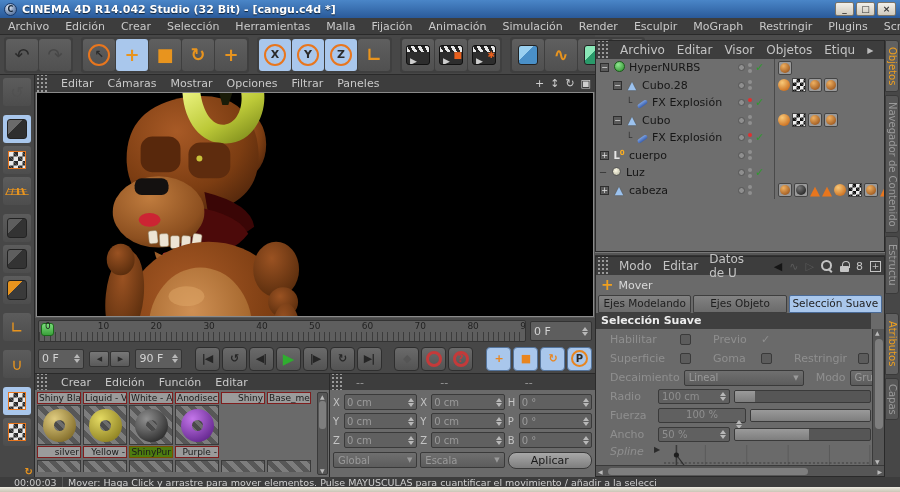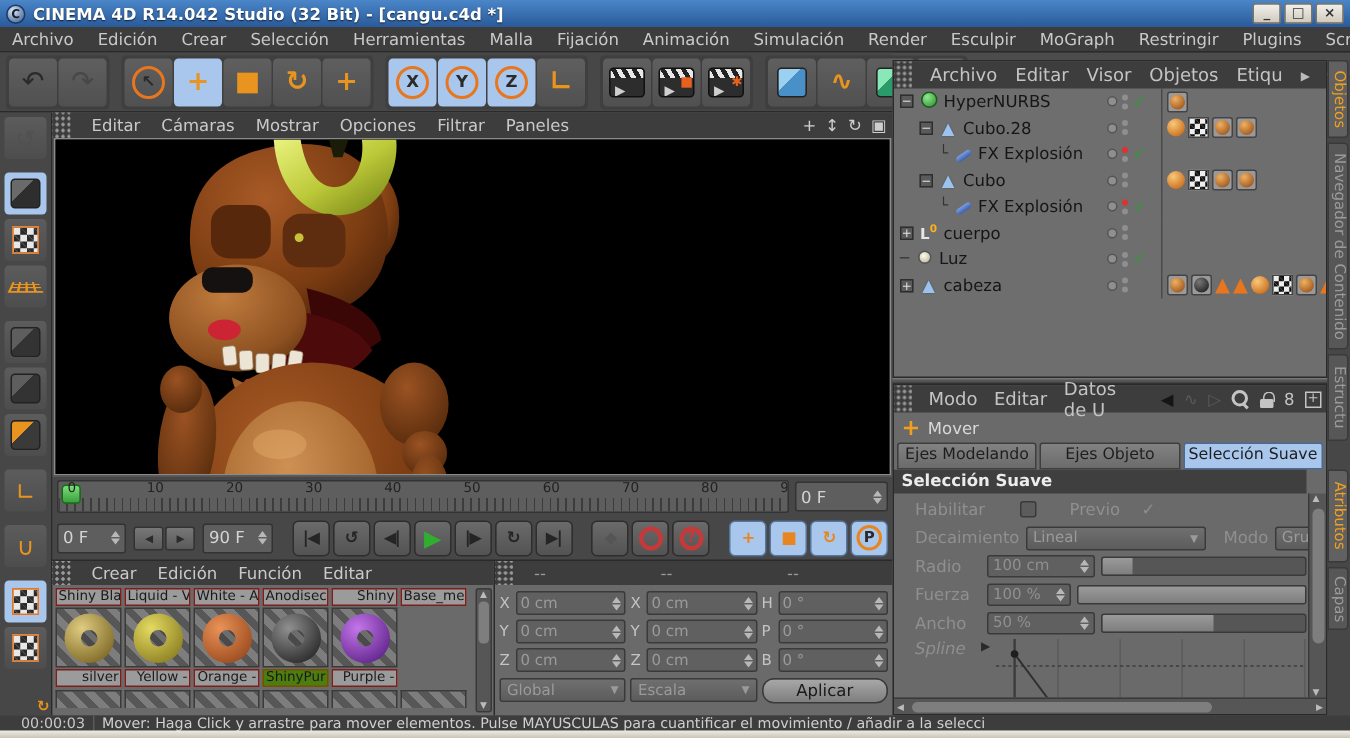--- a/index.html
+++ b/index.html
@@ -537,28 +537,20 @@
           <div class="mat-cell">
             <div class="mat-thumb">
               <div class="donut" style="background: radial-gradient(circle at 35% 30%, rgb(228, 218, 98), rgb(122, 108, 20));">
                 <div class="hole"></div>
               </div>
             </div>
             <span class="mat-chip">Yellow - </span>
           </div>
           <div class="mat-cell">
             <div class="mat-thumb">
-              <div class="donut" style="background: radial-gradient(circle at 35% 30%, rgb(234, 146, 88), rgb(138, 60, 18));">
-                <div class="hole"></div>
-              </div>
-            </div>
-            <span class="mat-chip">Orange - </span>
-          </div>
-          <div class="mat-cell">
-            <div class="mat-thumb">
               <div class="donut" style="background: radial-gradient(circle at 35% 30%, rgb(144, 144, 144), rgb(20, 20, 20));">
                 <div class="hole"></div>
               </div>
             </div>
             <span class="mat-chip selected">ShinyPur</span>
           </div>
           <div class="mat-cell">
             <div class="mat-thumb">
               <div class="donut" style="background: radial-gradient(circle at 35% 30%, rgb(196, 118, 234), rgb(76, 20, 120));">
                 <div class="hole"></div>
@@ -904,20 +896,28 @@
       </div>
     <div id="am-content">
       <div id="am-section">Selección Suave</div>
       <div class="am-row">
         <span class="am-label" style="width:66px;">Habilitar</span>
         <span class="cb"></span>
         <span class="am-label" style="width:44px;margin-left:18px;">Previo</span>
         <span class="gcheck">✓</span>
       </div>
       <div class="am-row">
+        <span class="am-label" style="width:66px;">Superficie</span>
+        <span class="cb"></span>
+        <span class="am-label" style="width:44px;margin-left:18px;">Goma</span>
+        <span class="cb"></span>
+        <span class="am-label" style="width:60px;margin-left:18px;">Restringir</span>
+        <span class="cb"></span>
+      </div>
+      <div class="am-row">
         <span class="am-label" style="width:72px;">Decaimiento</span>
         <span class="dd" style="width:120px;flex:none;">
             <span>Lineal</span>
             <span class="arr">▼</span>
           </span>
         <span class="am-label" style="margin-left:8px;">Modo</span>
         <span class="dd" style="width:48px;flex:none;">
             <span>Grupo</span>
           </span>
       </div>
@@ -929,21 +929,21 @@
               <i class="up"></i>
               <i class="dn"></i>
             </span>
           </span>
         <span class="slider">
             <span class="fill" style="width: 15%;"></span>
           </span>
       </div>
       <div class="am-row">
         <span class="am-label" style="width:44px;">Fuerza</span>
-        <span class="field" style="width:56px;">
+        <span class="field" style="width:88px;flex-direction:column;">
             <span>100 %</span>
             <span class="spin">
               <i class="up"></i>
               <i class="dn"></i>
             </span>
           </span>
         <span class="slider">
             <span class="fill" style="width: 100%;"></span>
           </span>
       </div>

